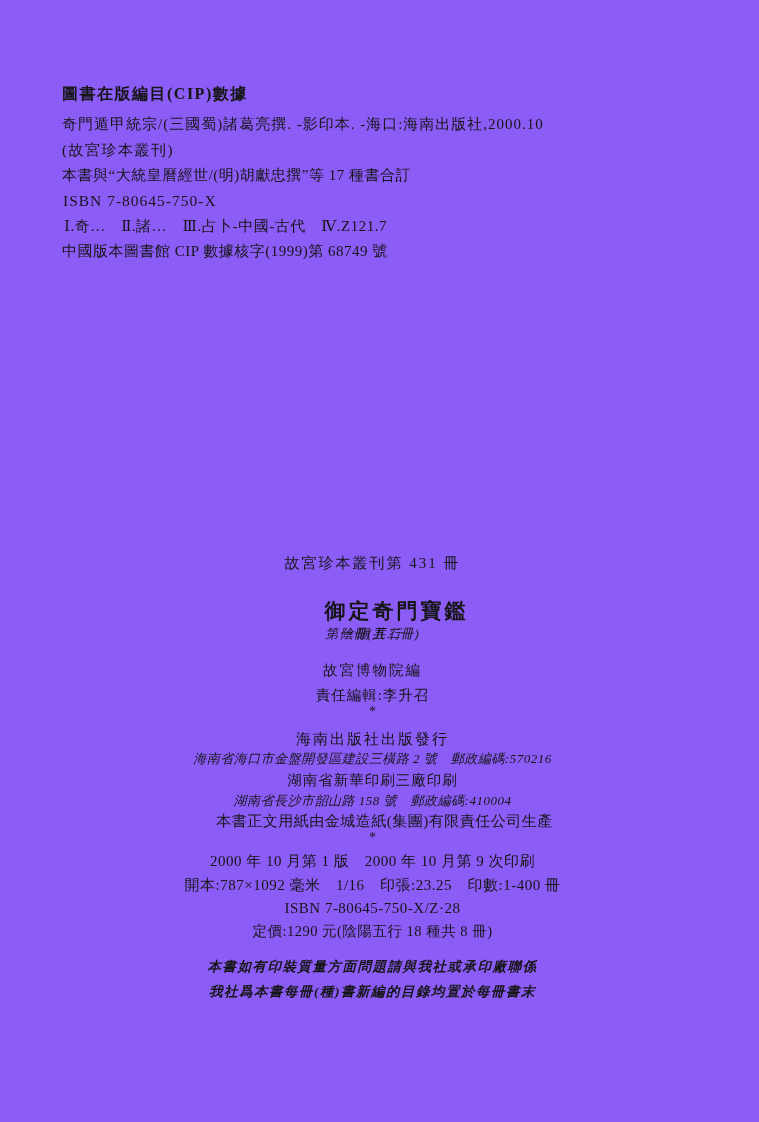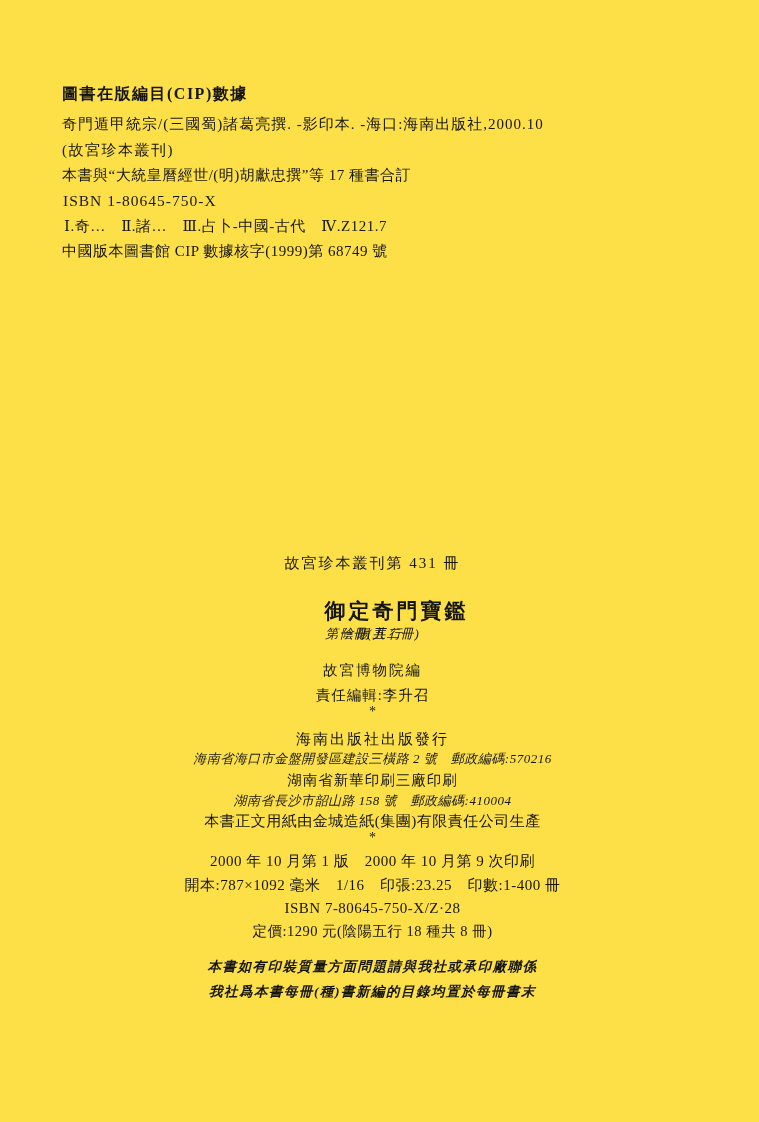--- a/index.html
+++ b/index.html
@@ -3,21 +3,21 @@
 <meta charset="utf-8">
 <style>
   html, body { margin: 0; padding: 0; }
   body {
     width: 759px; height: 1122px;
     background: #fcfcfc;
     font-family: "Liberation Serif", "DejaVu Serif", serif;
     color: #161616;
     overflow: hidden;
   }
-  .page { position: relative; width: 759px; height: 1122px; background: #fde047; }
+  .page { position: relative; width: 759px; height: 1122px; background: #8b5cf6; }
   .ln { position: absolute; white-space: nowrap; }
 
   
   .cip-heading { top: 84px; left: 62px; font-size: 16px; font-weight: bold; letter-spacing: 1.5px; }
   .cip-0 { top: 115px; left: 62px; font-size: 15px; letter-spacing: 1px; }
   .cip-1 { top: 141px; left: 62px; font-size: 15px; letter-spacing: 1.5px; }
   .cip-2 { top: 166px; left: 62px; font-size: 15px; letter-spacing: 0.5px; }
   .cip-3 { top: 192px; left: 63px; font-size: 15.5px; letter-spacing: 1px; }
   .cip-4 { top: 217px; left: 64px; font-size: 15px; letter-spacing: 0.5px; }
   .cip-5 { top: 242px; left: 62px; font-size: 15px; letter-spacing: 0.5px; }
@@ -28,39 +28,39 @@
   .category { top: 581px; font-size: 13px; font-style: italic; letter-spacing: 3px; margin-top: 44px; }
   .title    { top: 597px; font-size: 21px; font-weight: bold; letter-spacing: 3px; padding-left: 24px; }
   .volume   { top: 625px; font-size: 13px; font-style: italic; letter-spacing: 1px; }
   .editor   { top: 661px; font-size: 14.5px; letter-spacing: 2px; }
   .resp     { top: 686px; font-size: 14.5px; letter-spacing: 1px; }
   .star1    { top: 704px; font-size: 14px; }
   .publisher{ top: 730px; font-size: 15px; letter-spacing: 2px; }
   .pubaddr  { top: 750px; font-size: 13px; font-style: italic; letter-spacing: 0.5px; }
   .printer  { top: 771px; font-size: 14.5px; letter-spacing: 1px; }
   .prtaddr  { top: 792px; font-size: 13px; font-style: italic; letter-spacing: 0.5px; }
-  .paper    { top: 812px; font-size: 15px; letter-spacing: 0.5px; }
+  .paper    { top: 812px; font-size: 15px; letter-spacing: 0.5px; padding-left: 12px; }
   .star2    { top: 830px; font-size: 14px; }
   .edition  { top: 852px; font-size: 15px; letter-spacing: 0.5px; }
   .format   { top: 876px; font-size: 15px; letter-spacing: 0.5px; }
   .isbn2    { top: 900px; font-size: 15px; letter-spacing: 0.5px; }
   .price    { top: 922px; font-size: 14.5px; letter-spacing: 0.5px; }
   .notice1  { top: 958px; font-size: 13.5px; font-style: italic; font-weight: bold; letter-spacing: 1.5px; }
   .notice2  { top: 983px; font-size: 13.5px; font-style: italic; font-weight: bold; letter-spacing: 1.5px; }
 </style>
 </head>
 <body>
 
 <div class="page">
 
   <div class="ln cip-heading">圖書在版編目(CIP)數據</div>
   <div class="ln cip-0">奇門遁甲統宗/(三國蜀)諸葛亮撰. -影印本. -海口:海南出版社,2000.10</div>
   <div class="ln cip-1">(故宮珍本叢刊)</div>
   <div class="ln cip-2">本書與“大統皇曆經世/(明)胡獻忠撰”等 17 種書合訂</div>
-  <div class="ln cip-3">ISBN 1-80645-750-X</div>
+  <div class="ln cip-3">ISBN 7-80645-750-X</div>
   <div class="ln cip-4">Ⅰ.奇…　Ⅱ.諸…　Ⅲ.占卜-中國-古代　Ⅳ.Z121.7</div>
   <div class="ln cip-5">中國版本圖書館 CIP 數據核字(1999)第 68749 號</div>
 
   <div class="ctr series">故宮珍本叢刊第 431 冊</div>
   <div class="ctr category">陰陽五行</div>
   <div class="ctr title">御定奇門寶鑑</div>
   <div class="ctr volume">第一冊(共二冊)</div>
 
   <div class="ctr editor">故宮博物院編</div>
   <div class="ctr resp">責任編輯:李升召</div>

